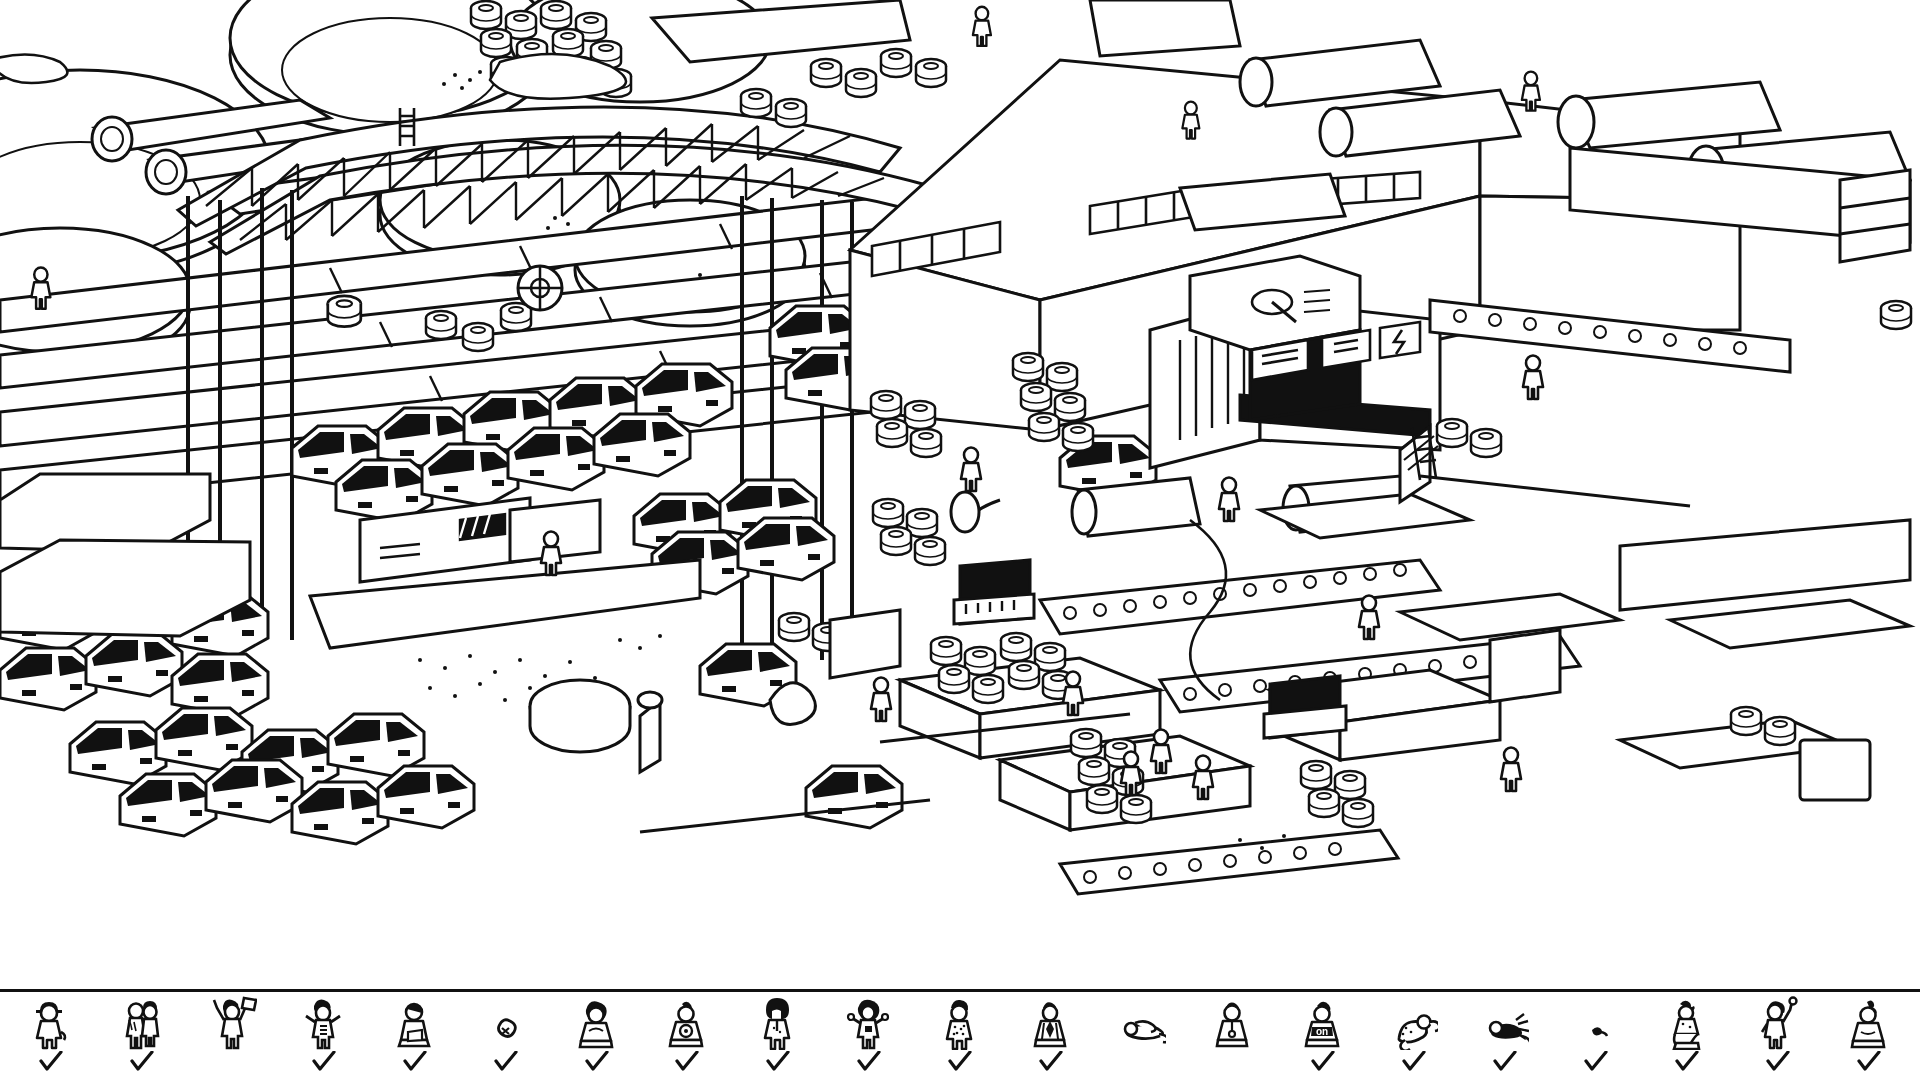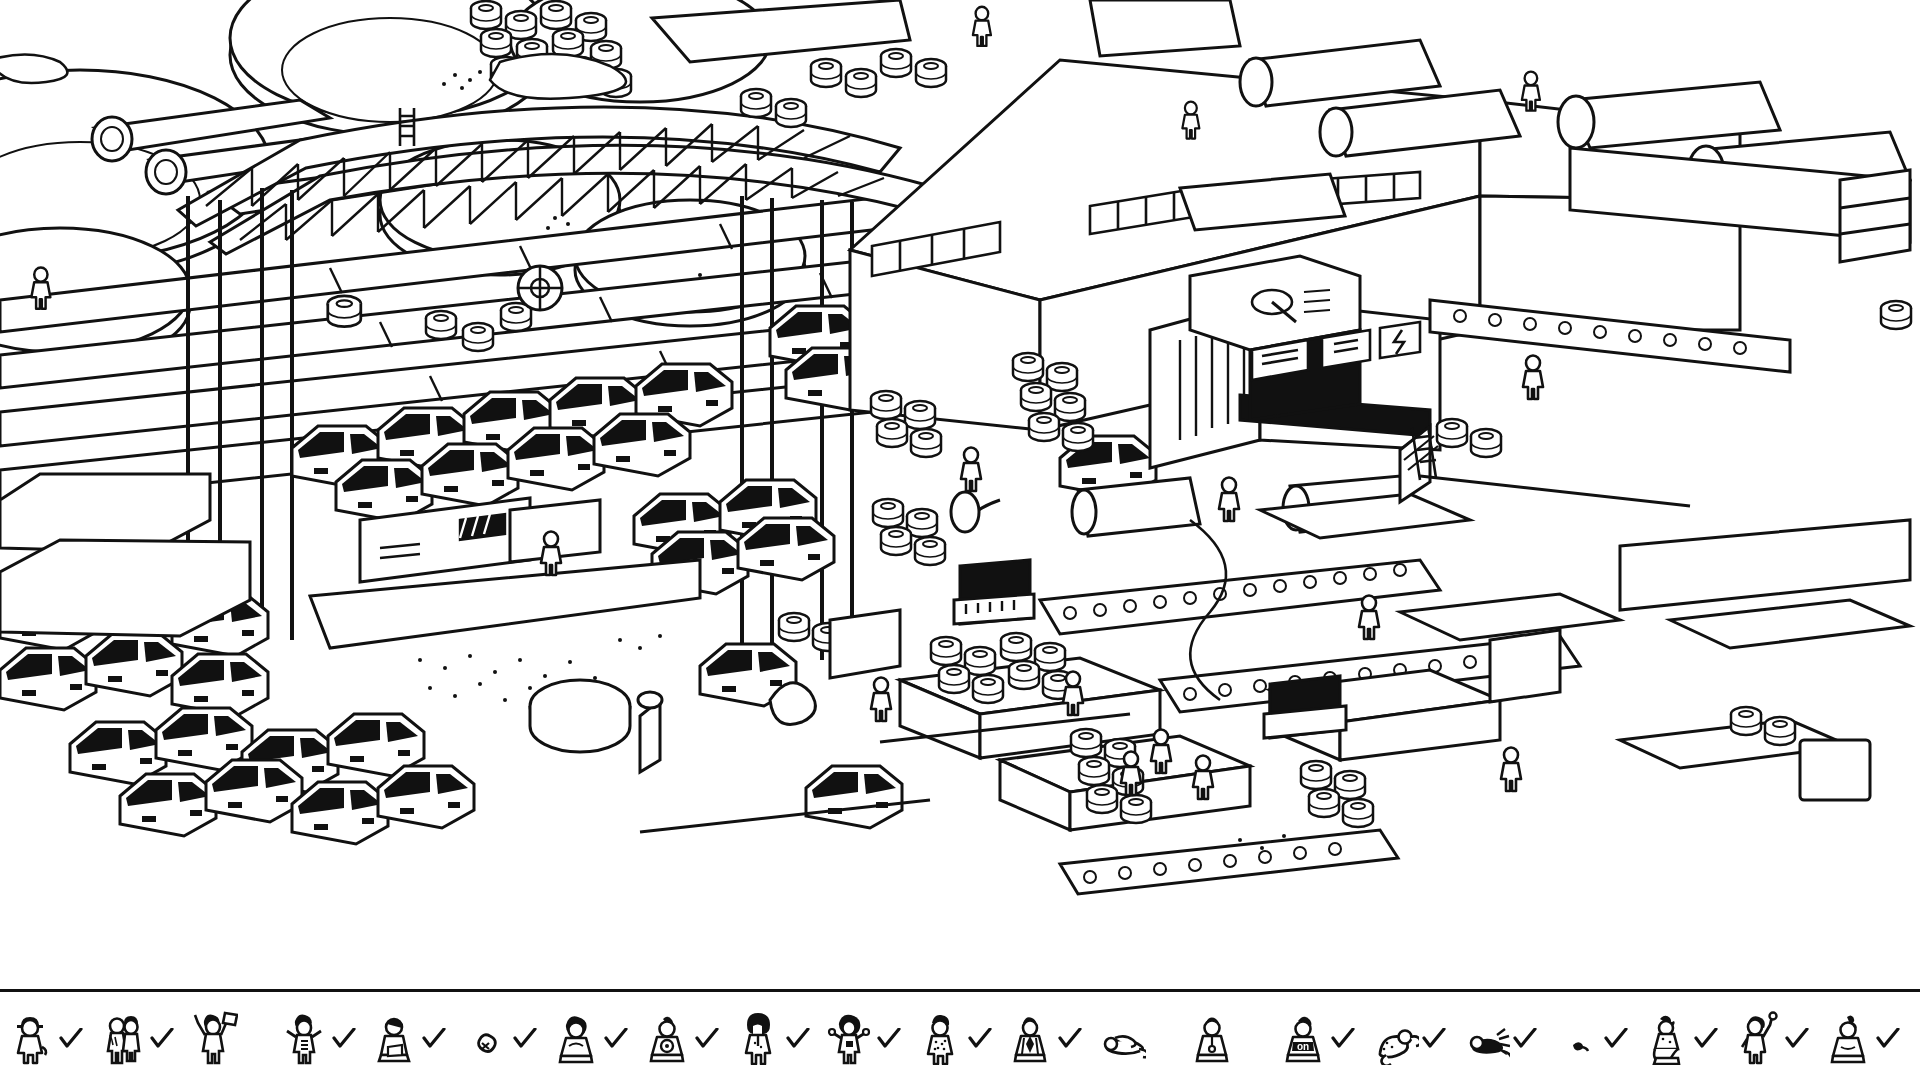--- a/index.html
+++ b/index.html
@@ -8,21 +8,21 @@
   #game{position:relative;width:1920px;height:1080px;background:#ffffff;}
 
   
   #scene{position:absolute;left:0;top:0;width:1920px;height:989px;overflow:hidden;background:#fff;}
   #scene svg{position:absolute;left:0;top:0;width:1920px;height:989px;}
 
   
   #hud{position:absolute;left:0;top:989px;width:1920px;height:91px;background:#fff;
        border-top:3px solid #111;box-sizing:border-box;}
   #hud-list{display:flex;align-items:flex-start;height:100%;padding:4px 6px 0 6px;box-sizing:border-box;}
-  .hud-item{flex:1 1 0;display:flex;flex-direction:row;align-items:center;justify-content:flex-start;
+  .hud-item{flex:1 1 0;display:flex;flex-direction:column;align-items:center;justify-content:flex-start;
             height:100%;position:relative;cursor:pointer;}
   .hud-fig{height:54px;width:52px;display:flex;align-items:flex-end;justify-content:center;}
   .hud-fig svg{display:block;}
   .hud-check{height:22px;width:26px;margin-top:1px;}
   .hud-check svg{display:block;}
   .hud-check.hidden{visibility:hidden;}
 </style>
 </head>
 <body>
 

